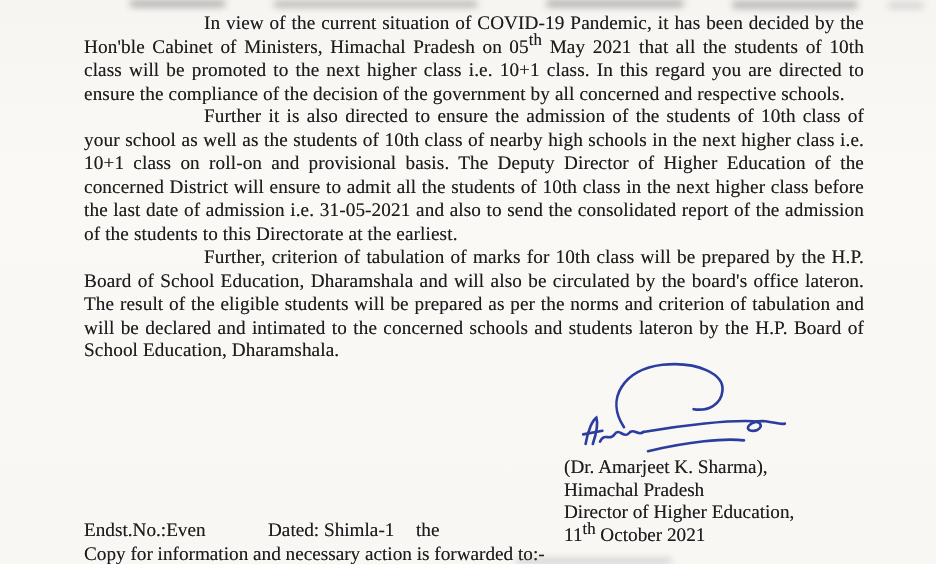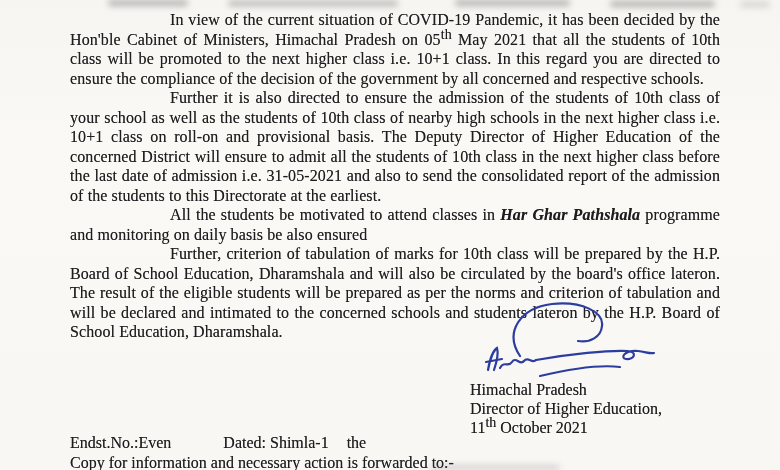--- a/index.html
+++ b/index.html
@@ -67,39 +67,39 @@
 
   <span class="smudge" style="left:108px; top:0; width:80px; height:6px;"></span>
   <span class="smudge" style="left:228px; top:1px; width:170px; height:5px;"></span>
   <span class="smudge" style="left:455px; top:0; width:115px; height:6px;"></span>
   <span class="smudge" style="left:610px; top:1px; width:105px; height:6px;"></span>
   <span class="smudge light" style="left:740px; top:2px; width:30px; height:5px;"></span>
 
   <div class="body-text">
     <p><span>In view of the current situation of COVID-19 Pandemic, it has been decided by the Hon'ble Cabinet of Ministers, Himachal Pradesh on 05</span><sup>th</sup><span> May 2021 that all the students of 10th class will be promoted to the next higher class i.e. 10+1 class. In this regard you are directed to ensure the compliance of the decision of the government by all concerned and respective schools.</span></p>
     <p>Further it is also directed to ensure the admission of the students of 10th class of your school as well as the students of 10th class of nearby high schools in the next higher class i.e. 10+1 class on roll-on and provisional basis. The Deputy Director of Higher Education of the concerned District will ensure to admit all the students of 10th class in the next higher class before the last date of admission i.e. 31-05-2021 and also to send the consolidated report of the admission of the students to this Directorate at the earliest.</p>
-    <p><span>All the students be motivated to attend classes in </span><span class="bold-italic">Har Ghar Pathshala</span><span> programme and monitoring on daily basis be also ensured</span></p>
     <p>Further, criterion of tabulation of marks for 10th class will be prepared by the H.P. Board of School Education, Dharamshala and will also be circulated by the board's office lateron. The result of the eligible students will be prepared as per the norms and criterion of tabulation and will be declared and intimated to the concerned schools and students lateron by the H.P. Board of School Education, Dharamshala.</p>
   </div>
 
   <div class="signature-block">
     <svg class="signature-ink" width="235" height="80" viewBox="0 0 235 80">
       <g fill="none" stroke="#2c3da0" stroke-width="2.2" stroke-linecap="round">
 
         <path d="M42,58 C26,34 42,10 74,6 C104,3 126,14 124,28 C123,39 112,45 100,43"></path>
 
         <path d="M10,72 C12,60 16,52 19,50 C21,56 18,66 16,72"></path>
         <path d="M8,64 L24,61"></path>
         <path d="M22,70 C26,62 30,70 34,64 C38,58 42,68 46,63 C50,58 54,66 58,62"></path>
 
         <path d="M58,62 C92,56 130,52 150,53 C160,54 156,62 148,61 C142,60 146,52 160,53 C168,54 172,56 176,55"></path>
 
         <path d="M62,78 C96,70 126,67 142,69"></path>
       </g>
     </svg>
+    <div>(Dr. Amarjeet K. Sharma),</div>
     <div>Himachal Pradesh</div>
     <div>Director of Higher Education,</div>
     <div><span>11</span><sup>th</sup><span> October 2021</span></div>
   </div>
 
   <div class="footer">
     <div class="endst-line">
       <span class="endst-no">Endst.No.:Even</span>
       <span class="dated">Dated: Shimla-1</span>
       <span class="the-word">the</span>

